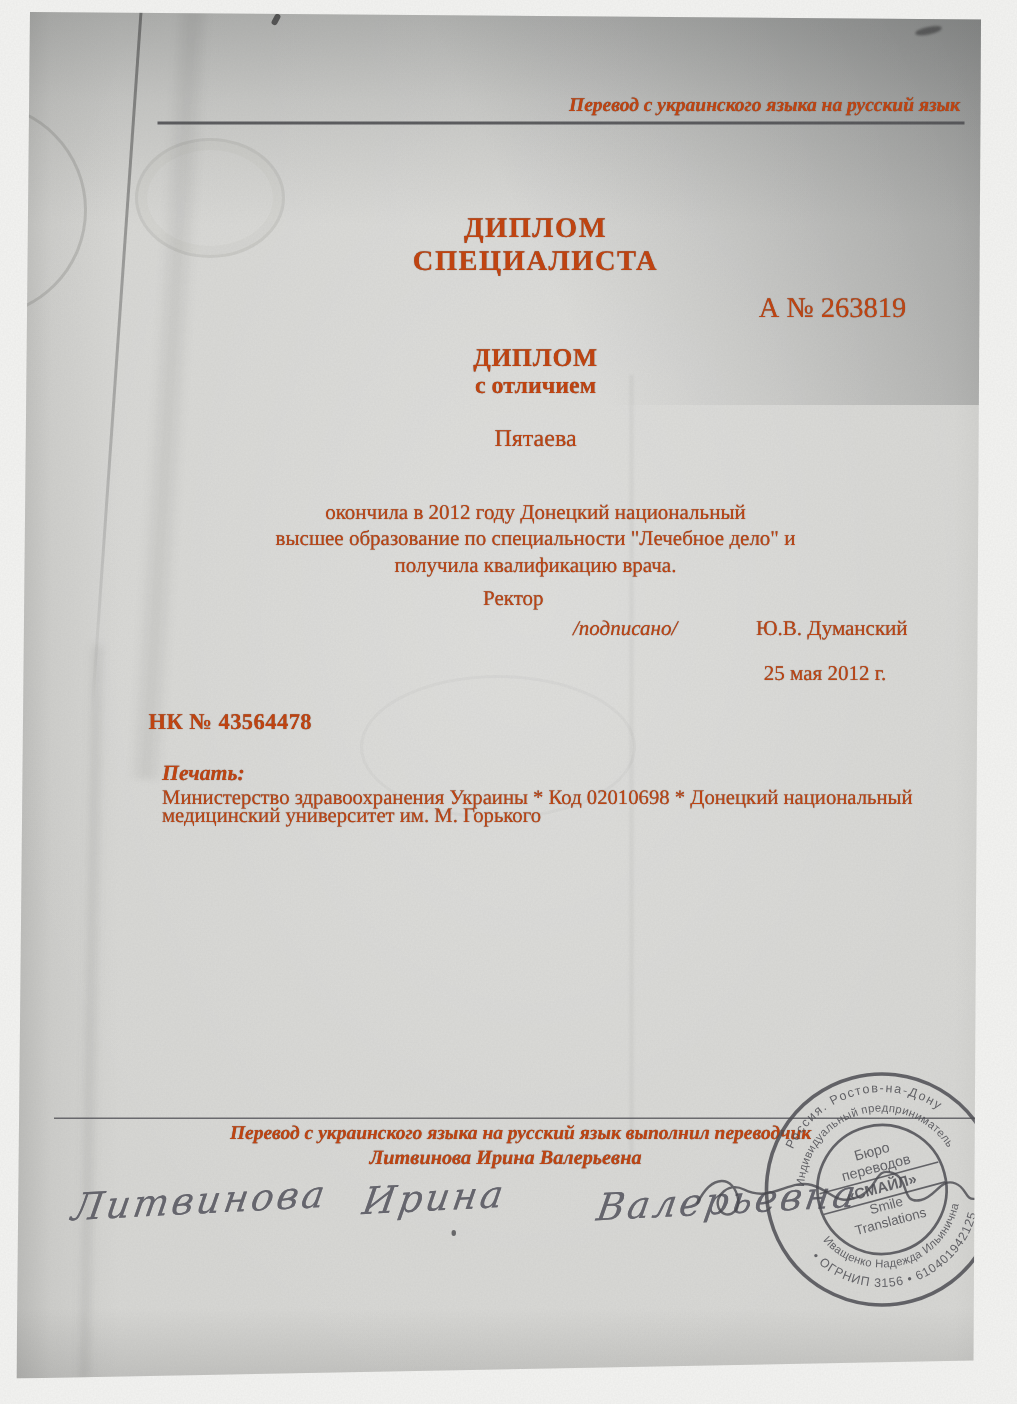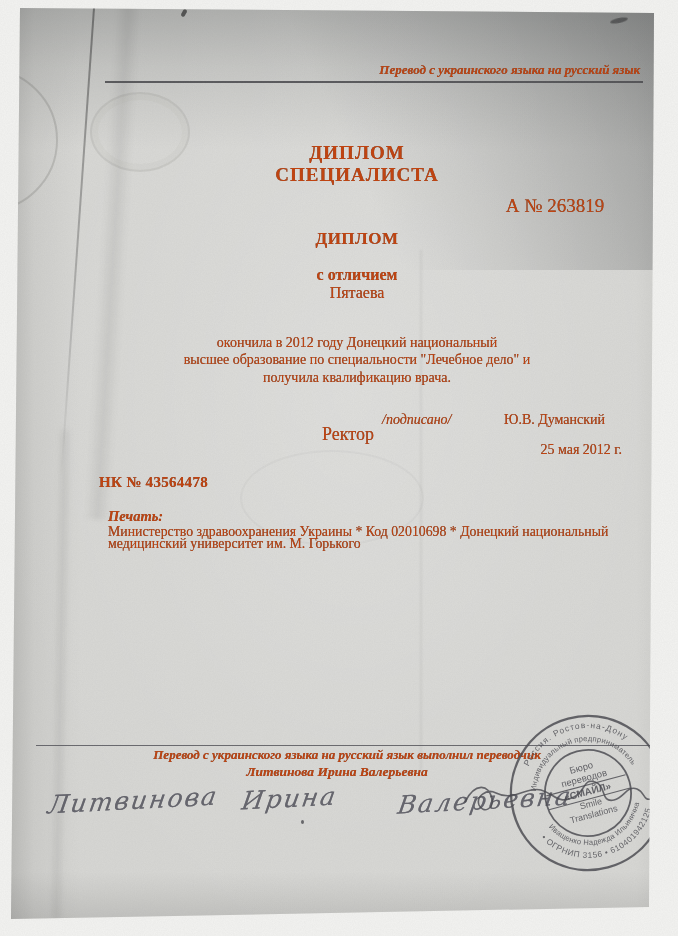--- a/index.html
+++ b/index.html
@@ -45,28 +45,28 @@
   .b{font-weight:bold;}
   .rule1{left:105px;top:81px;width:538px;height:1.6px;background:#4d4d50;opacity:.9;}
   .rule2{left:36px;top:745px;width:616px;height:1.4px;background:#55555a;opacity:.85;}
 
   .header-note{top:62px;left:300px;width:340px;text-align:right;font-size:13px;}
   .country{top:110px;font-size:13px;letter-spacing:1.5px;}
   .title1{top:142px;font-size:19px;letter-spacing:1px;}
   .title2{top:164px;font-size:19px;letter-spacing:1px;}
   .serial{top:195px;left:495px;width:120px;text-align:center;font-size:19px;}
   .sub1{top:229px;font-size:17px;letter-spacing:.5px;}
-  .sub2{top:266px;font-size:16px;}
+  .sub2{top:249px;font-size:16px;}
   .holder1{top:284px;font-size:16px;}
   .holder2{top:304px;font-size:16px;}
   .bodytext{top:334px;left:37px;width:640px;text-align:center;font-size:14px;line-height:17.4px;white-space:normal;}
-  .rector-label{top:424px;left:322px;font-size:18px;}
+  .rector-label{top:392px;left:322px;font-size:14px;}
   .signed{top:412px;left:382px;font-size:14px;}
   .rector-name{top:412px;left:504px;font-size:14px;}
-  .date{top:442px;left:512px;width:110px;text-align:right;font-size:14px;}
+  .date{top:442px;left:495px;width:110px;text-align:center;font-size:14px;}
   .regnum{top:474px;left:99px;font-size:15px;letter-spacing:.3px;}
   .seal-label{top:508px;left:108px;font-size:14.5px;}
   .seal1{top:524px;left:108px;font-size:13.8px;}
   .seal2{top:536px;left:108px;font-size:13.8px;}
   .footer-note{top:747px;left:37px;width:620px;text-align:center;font-size:13px;}
   .translator-name{top:764px;left:37px;width:600px;text-align:center;font-size:13.5px;}
 
   .sig{position:absolute;font-family:"DejaVu Serif",serif;font-style:italic;color:#50505a;
     font-size:25px;letter-spacing:2px;opacity:.85;transform:rotate(-3deg) skewX(-12deg);
     text-shadow:0 0 .4px rgba(70,70,80,.6);white-space:nowrap;}

